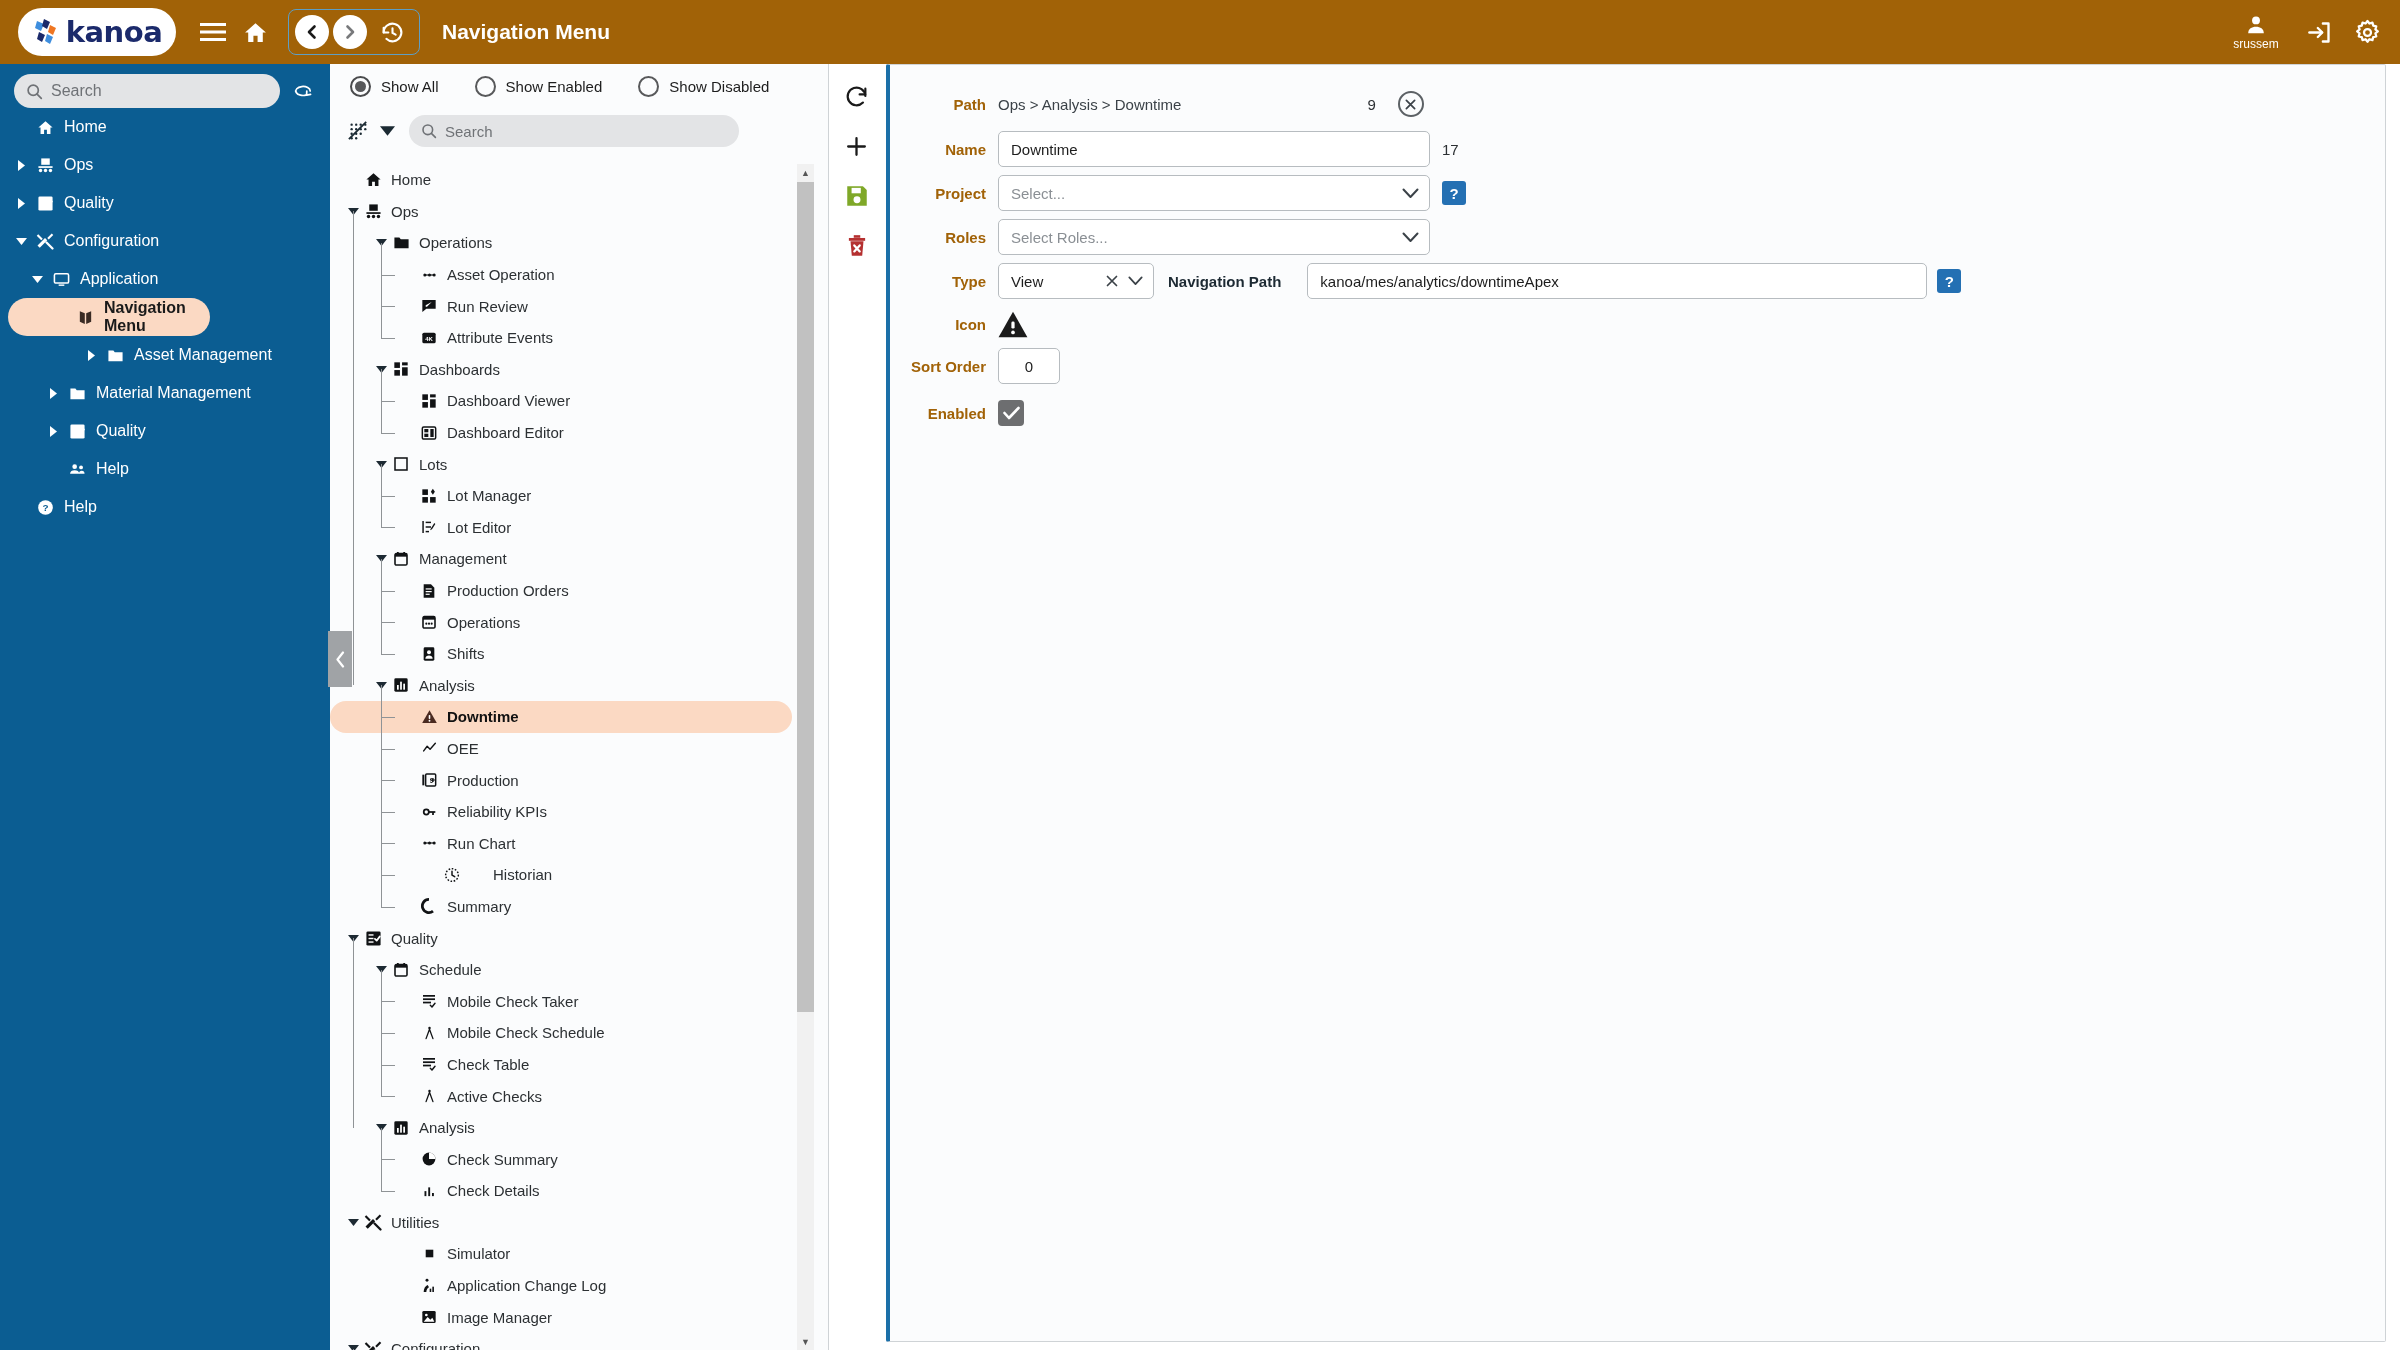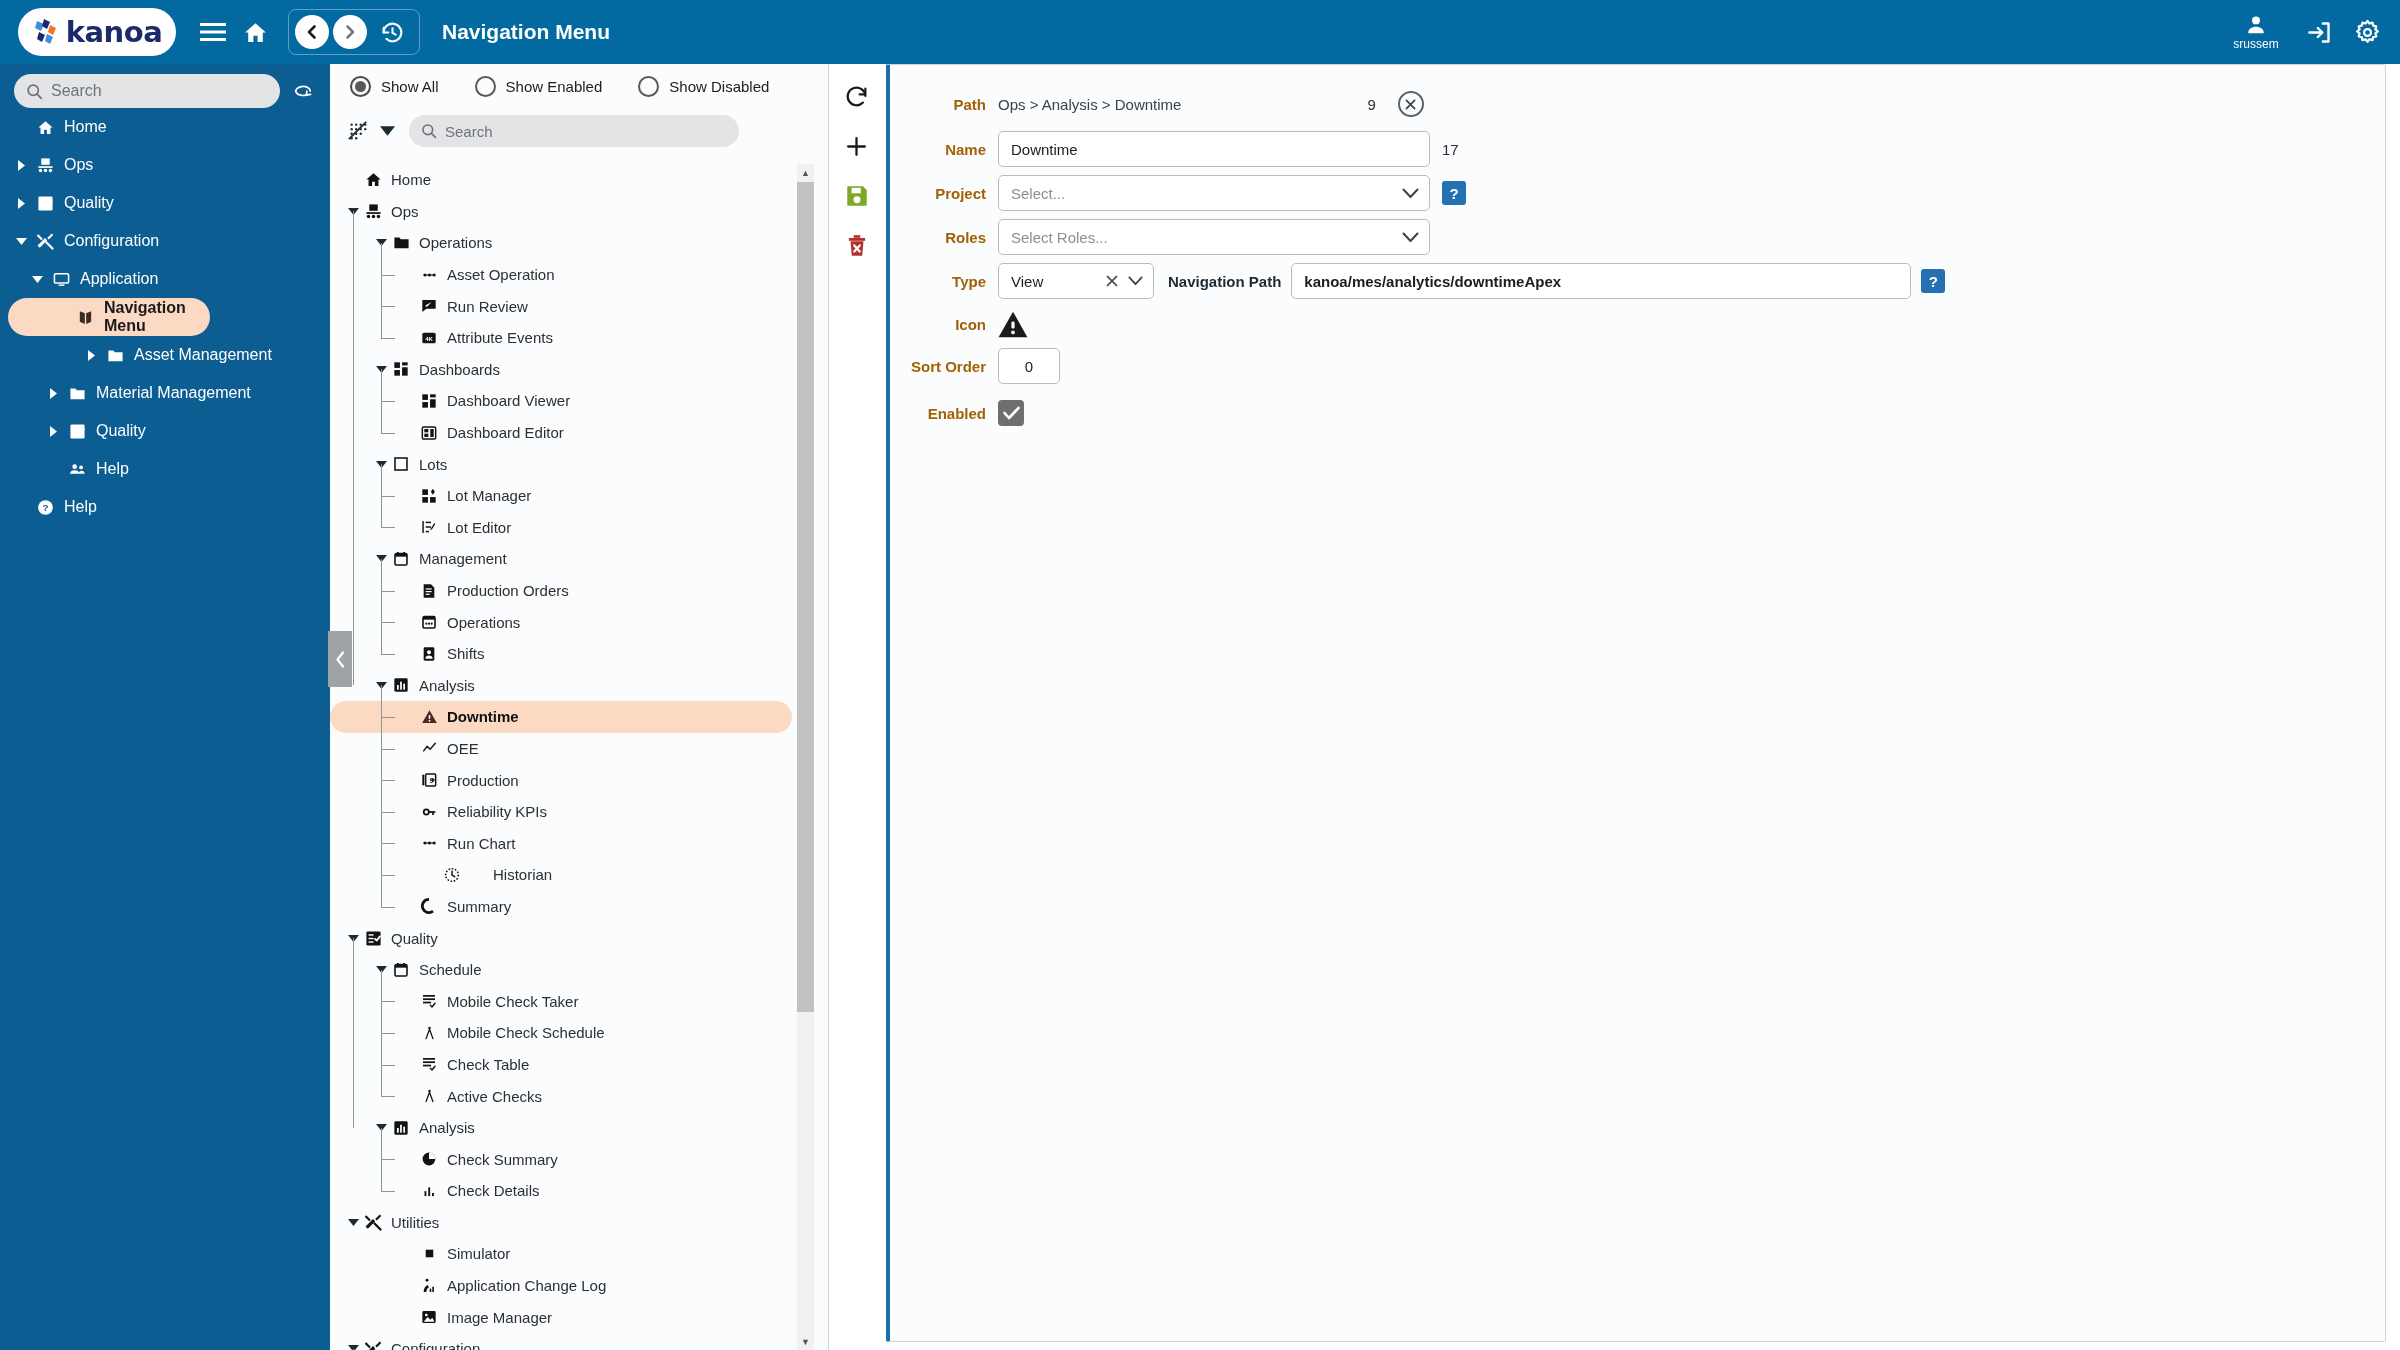--- a/index.html
+++ b/index.html
@@ -5,21 +5,21 @@
   * { box-sizing: border-box; margin: 0; padding: 0; }
   html, body {
     width: 2400px; height: 1350px;
     font-family: "Liberation Sans", sans-serif;
     overflow: hidden;
     background: #ffffff;
   }
   
   #header {
     position: absolute; left: 0; top: 0; width: 2400px; height: 64px;
-    background: #0369a1;
+    background: #a16207;
     display: flex; align-items: center;
   }
   #logo-pill {
     margin-left: 18px;
     width: 158px; height: 48px; border-radius: 24px; background: #ffffff;
     display: flex; align-items: center; justify-content: center; gap: 4px;
   }
   #logo-mark { width: 30px; height: 30px; position: relative; }
   #logo-text {
     font-size: 29px; font-weight: bold; color: #1b2a6b; letter-spacing: -0.5px;
@@ -1083,21 +1083,21 @@
       <span style="display:flex;align-items:center;gap:10px;">
         <svg width="12" height="12" viewBox="0 0 12 12" stroke="#3b4248" stroke-width="1.7" stroke-linecap="round">
             <path d="M1.5 1.5 L10.5 10.5 M10.5 1.5 L1.5 10.5"></path>
           </svg>
         <svg width="15" height="10" viewBox="0 0 17 11" fill="none" stroke="#3b4248" stroke-width="2" stroke-linecap="round" stroke-linejoin="round">
             <path d="M1.5 1.5 L8.5 9 L15.5 1.5"></path>
           </svg>
       </span>
     </div>
     <div style="font-size:15px;font-weight:bold;color:#1d2a33;margin-left:14px;">Navigation Path</div>
-    <div class="txt-input" style="width:620px;margin-left:10px;font-weight:bold;">
+    <div class="txt-input" style="width:620px;margin-left:26px;">
       <span>kanoa/mes/analytics/downtimeApex</span>
     </div>
     <div class="help-btn" style="margin-left:10px;">?</div>
   </div>
 
   <div class="frow" style="margin-top:12px;">
     <div class="flabel">Icon</div>
     <div style="display:flex;align-items:center;">
       <svg width="30" height="27" viewBox="0 0 26 23">
         <path d="M13 0.5 L25.5 22.5 H0.5 Z" fill="#1b1b1b"></path>

